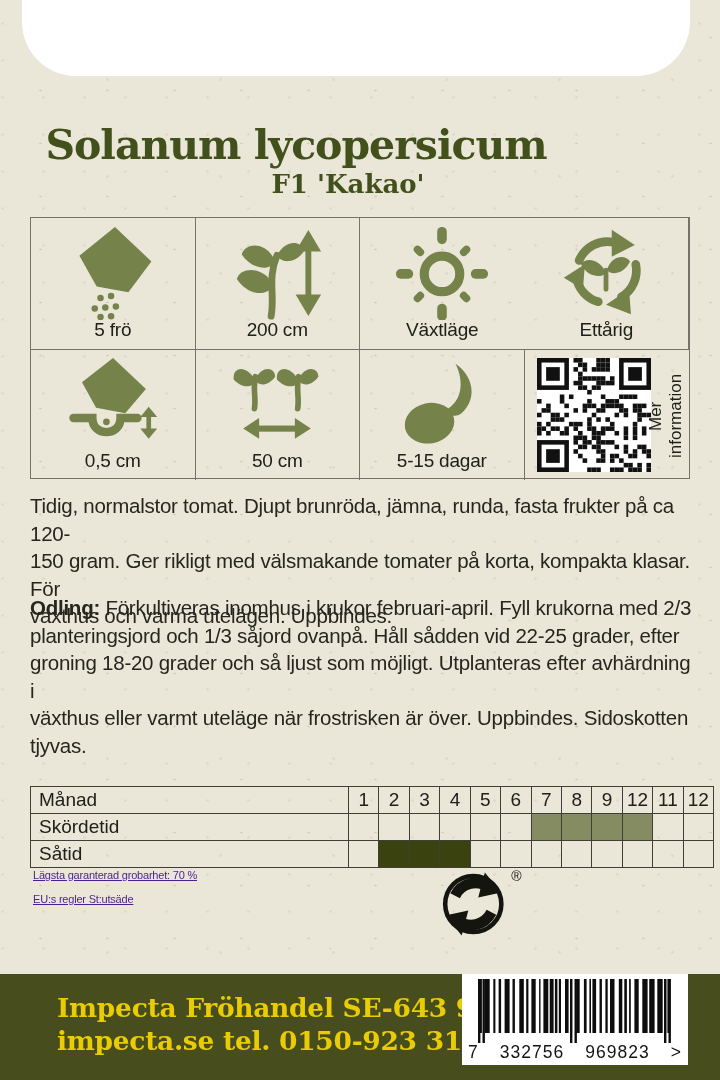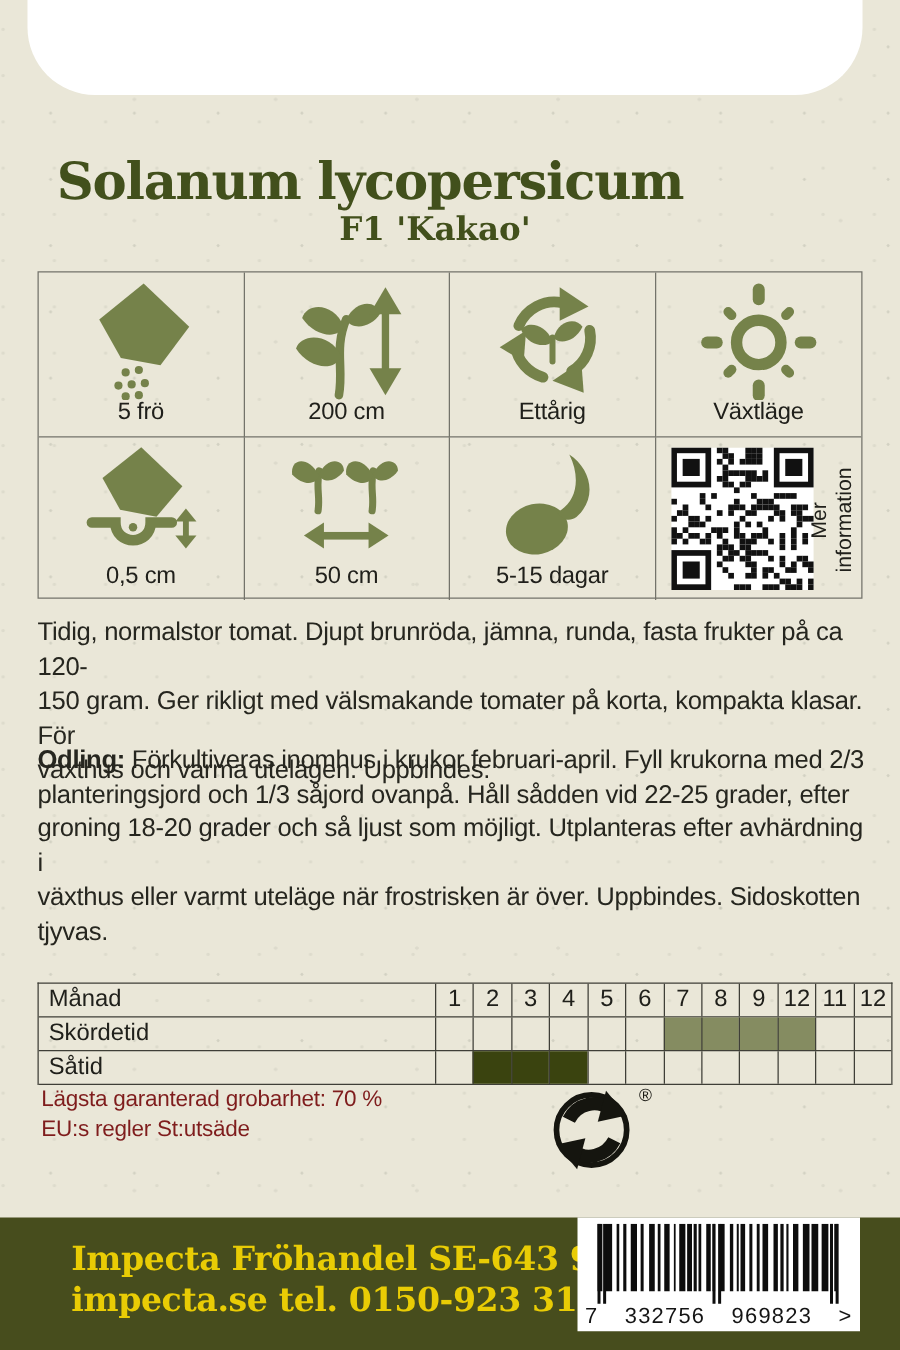--- a/index.html
+++ b/index.html
@@ -69,21 +69,21 @@
     border:1px solid #3f3f37;border-bottom:none;
     font-size:19px;color:#20201b;
   }
   .cal-row{display:flex;height:27px;border-bottom:1px solid #3f3f37;}
   .cal-label{width:317px;padding-left:8px;display:flex;align-items:center;}
   .cal-cell{
     flex:1;border-left:1px solid #3f3f37;
     display:flex;align-items:center;justify-content:center;
   }
   
-  .legal{position:absolute;left:33px;margin:0;font-size:18px;color:#7f1d1d;letter-spacing:-0.2px;}
+  .legal{position:absolute;left:33px;margin:0;font-size:11px;color:#4c1d95;letter-spacing:-0.2px;text-decoration:underline;}
   .legal1{top:869px;}
   .legal2{top:893px;}
   .greendot{position:absolute;left:438px;top:866px;}
   
   .footer{
     position:absolute;left:0;top:974px;width:720px;height:106px;
     background:var(--footer-green,#474d1d);
   }
   .faddr{
     position:absolute;left:57px;margin:0;
@@ -139,56 +139,56 @@
           <path d="M48,38 C40,18 18,18 14,31 C24,46 43,49 48,38 Z"></path>
           <path d="M46,62 C37,43 13,43 9,56 C20,73 41,75 46,62 Z"></path>
           <rect x="79" y="24" width="6" height="52"></rect>
           <polygon points="82,6 69,28 95,28"></polygon>
           <polygon points="82,94 69,72 95,72"></polygon>
         </g>
       </svg>
       <div class="ilabel">200 cm</div>
     </div>
 
+    <div class="icell bB">
+      <svg class="pict" width="96" height="96" viewBox="0 0 100 100">
+        <circle cx="50" cy="52" r="18.5" stroke="var(--icon-green,#75824a)" stroke-width="9.5" fill="none"></circle>
+        <g fill="var(--icon-green,#75824a)">
+          <rect x="45" y="3" width="10" height="18" rx="5"></rect>
+          <rect x="45" y="83" width="10" height="18" rx="5"></rect>
+          <rect x="2" y="47" width="18" height="10" rx="5"></rect>
+          <rect x="80" y="47" width="18" height="10" rx="5"></rect>
+        </g>
+        <g fill="var(--icon-green,#75824a)" transform="rotate(45 50 52)">
+          <rect x="46" y="12" width="8" height="12" rx="4"></rect>
+          <rect x="46" y="80" width="8" height="12" rx="4"></rect>
+          <rect x="10" y="48" width="12" height="8" rx="4"></rect>
+          <rect x="78" y="48" width="12" height="8" rx="4"></rect>
+        </g>
+      </svg>
+      <div class="ilabel">Växtläge</div>
+    </div>
+
     <div class="icell bR bB">
       <svg class="pict" width="96" height="96" viewBox="0 0 100 100">
         <g stroke="var(--icon-green,#75824a)" stroke-width="9" fill="none" stroke-linecap="round">
           <path d="M22,38 A32,32 0 0 1 58,19"></path>
           <path d="M81,42 A32,32 0 0 1 66,76"></path>
           <path d="M42,81 A32,32 0 0 1 19,55"></path>
         </g>
         <g fill="var(--icon-green,#75824a)">
           <polygon points="56,6 80,22 56,34"></polygon>
           <polygon points="50,84 74,68 76,94"></polygon>
           <polygon points="6,56 28,42 26,68"></polygon>
           <path d="M50,68 C50,60 50,56 50,48" stroke="var(--icon-green,#75824a)" stroke-width="5" fill="none" stroke-linecap="round"></path>
           <path d="M50,51 C44,36 28,34 24,42 C30,55 45,57 50,51 Z"></path>
           <path d="M51,48 C55,33 70,31 75,39 C69,52 55,54 51,48 Z"></path>
         </g>
       </svg>
       <div class="ilabel">Ettårig</div>
-    </div>
-
-    <div class="icell bB">
-      <svg class="pict" width="96" height="96" viewBox="0 0 100 100">
-        <circle cx="50" cy="52" r="18.5" stroke="var(--icon-green,#75824a)" stroke-width="9.5" fill="none"></circle>
-        <g fill="var(--icon-green,#75824a)">
-          <rect x="45" y="3" width="10" height="18" rx="5"></rect>
-          <rect x="45" y="83" width="10" height="18" rx="5"></rect>
-          <rect x="2" y="47" width="18" height="10" rx="5"></rect>
-          <rect x="80" y="47" width="18" height="10" rx="5"></rect>
-        </g>
-        <g fill="var(--icon-green,#75824a)" transform="rotate(45 50 52)">
-          <rect x="46" y="12" width="8" height="12" rx="4"></rect>
-          <rect x="46" y="80" width="8" height="12" rx="4"></rect>
-          <rect x="10" y="48" width="12" height="8" rx="4"></rect>
-          <rect x="78" y="48" width="12" height="8" rx="4"></rect>
-        </g>
-      </svg>
-      <div class="ilabel">Växtläge</div>
     </div>
 
     <div class="icell bR">
       <svg class="pict" width="100" height="94" viewBox="0 0 100 100">
         <g fill="var(--icon-green,#75824a)">
           <polygon points="50,2 85,35 63,61 32,55 17,28"></polygon>
           <circle cx="43" cy="70" r="3.6"></circle>
           <polygon points="88,54 79,65 97,65"></polygon>
           <polygon points="88,88 79,77 97,77"></polygon>
           <rect x="85.5" y="63" width="5" height="16"></rect>

